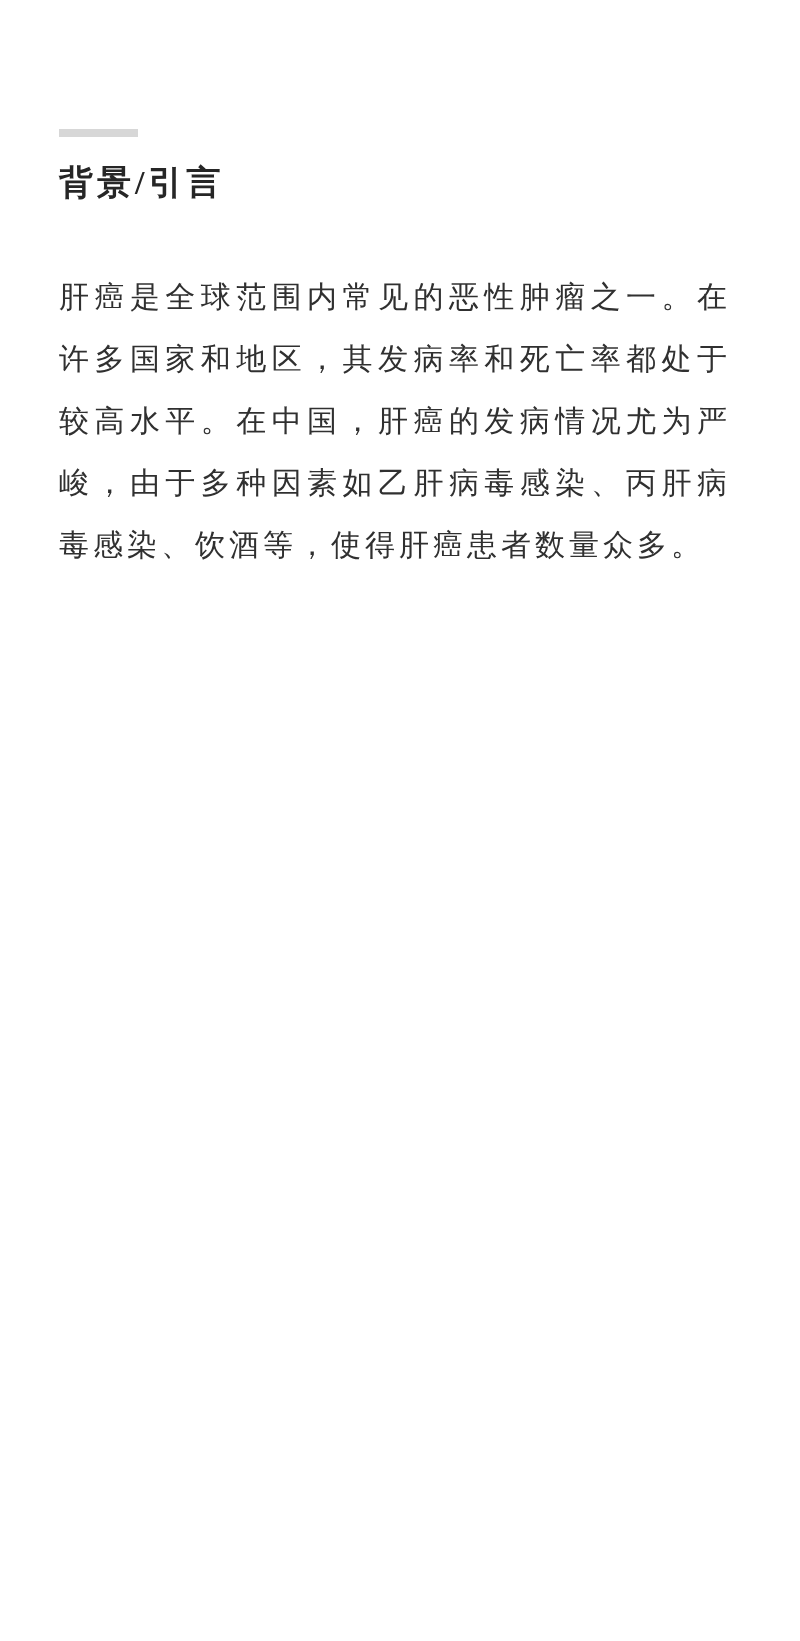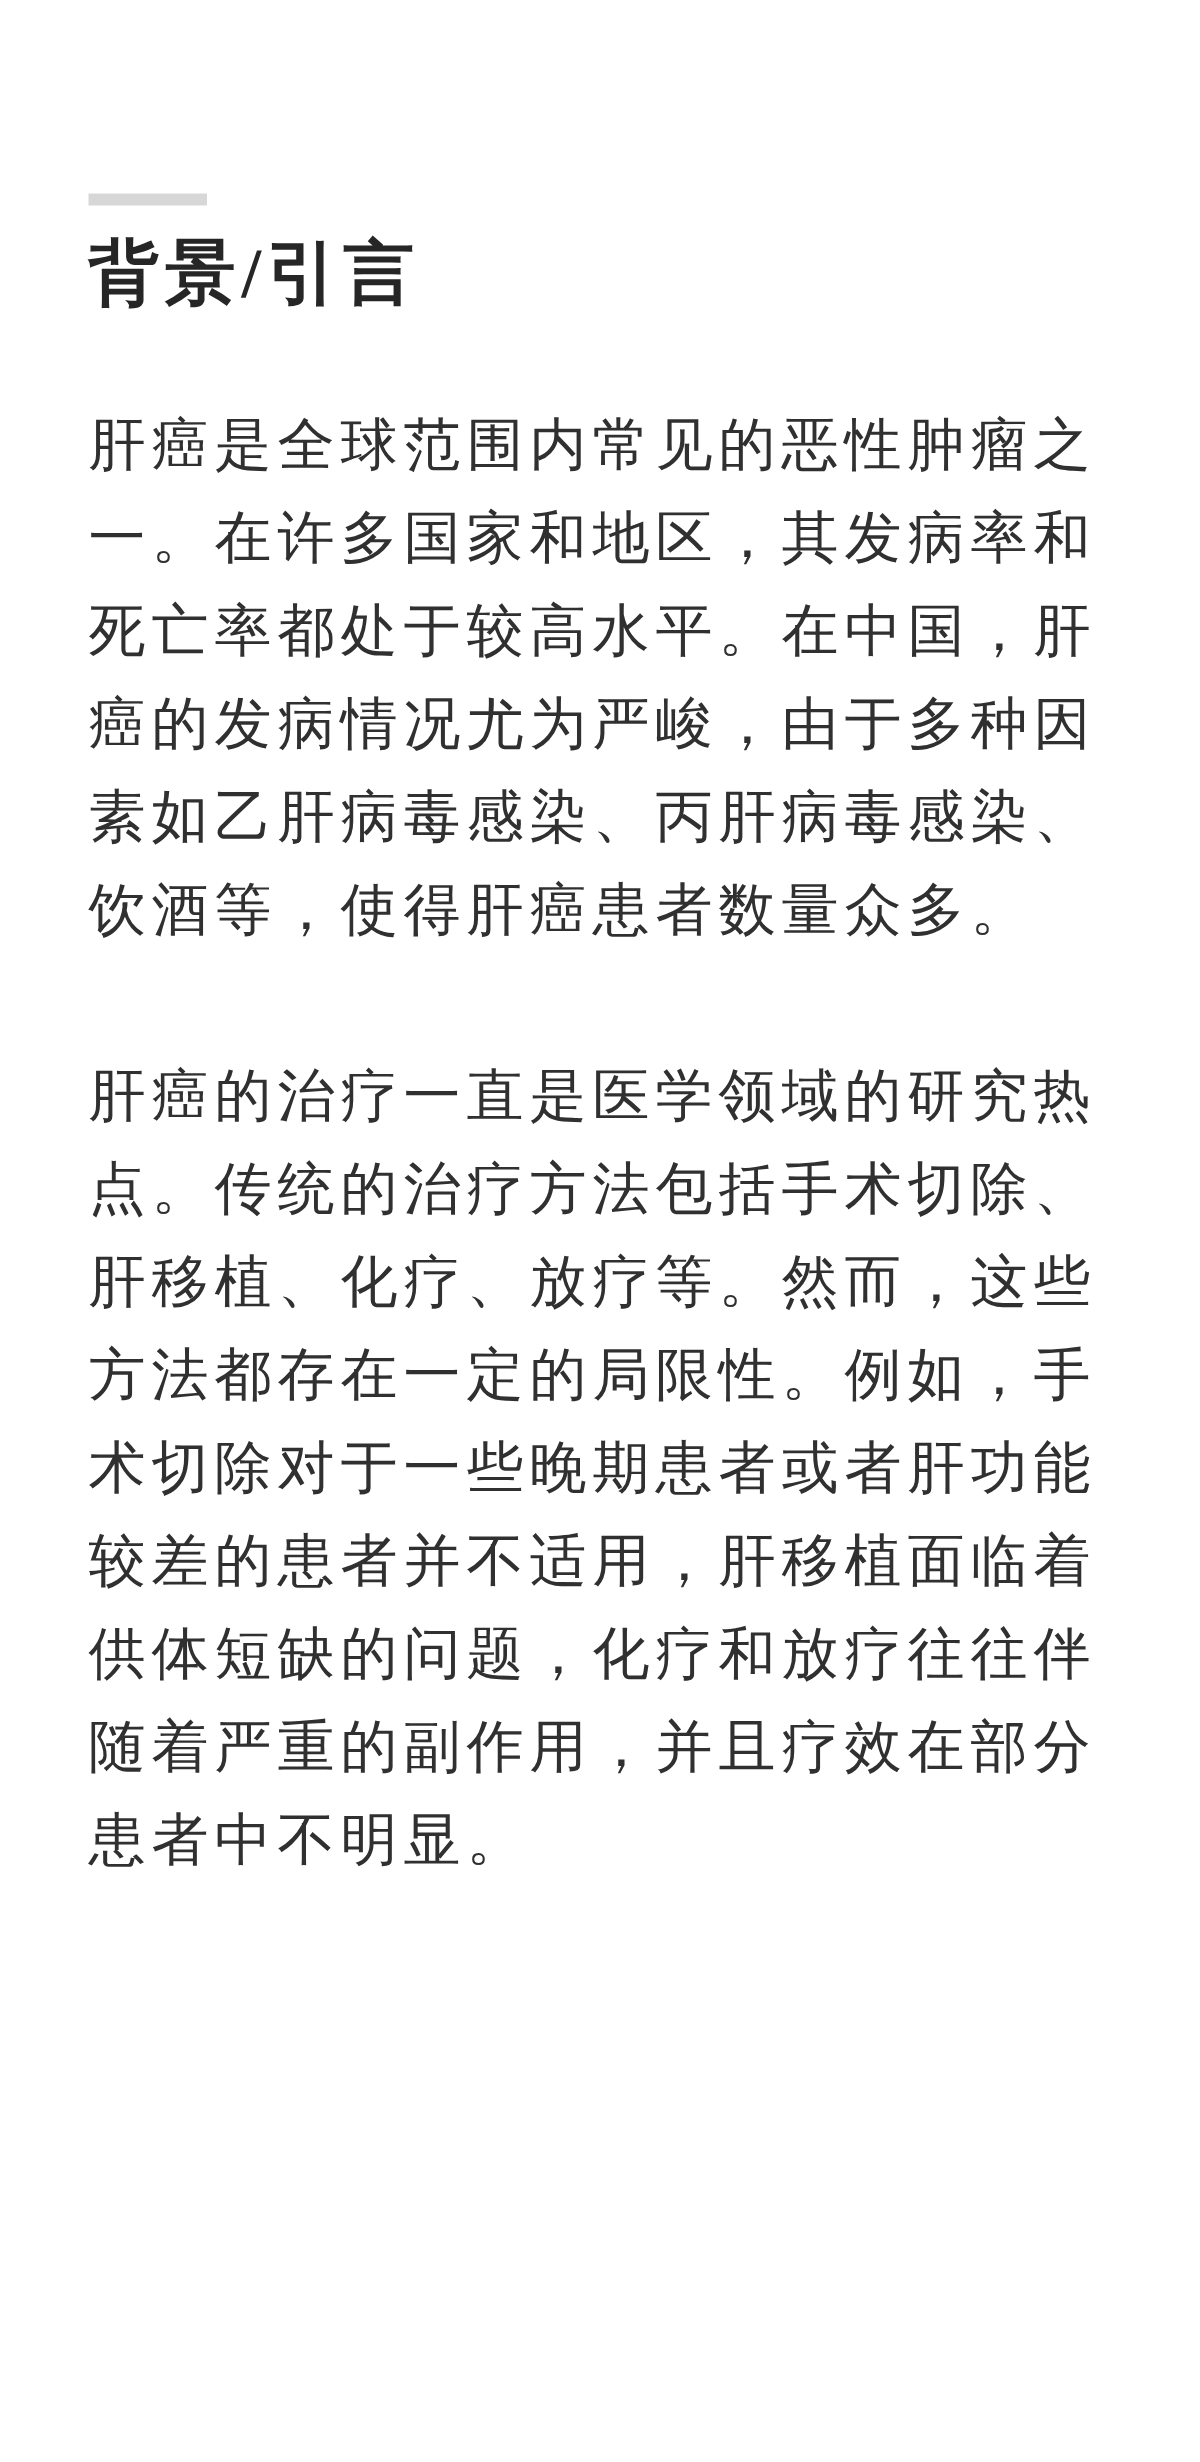--- a/index.html
+++ b/index.html
@@ -21,40 +21,39 @@
   }
   .accent-bar {
     width: 79px;
     height: 8px;
     background: #d7d7d7;
   }
   .title {
     margin: 20px 0 0 0;
     font-family: "Liberation Serif", "DejaVu Serif", serif;
     font-weight: 700;
-    font-size: 47px;
+    font-size: 34px;
     line-height: 52px;
     letter-spacing: 4px;
     color: #262626;
   }
   .para {
     margin: 62px 12px 0 0;
-    font-size: 38px;
+    font-size: 30px;
     line-height: 62px;
     letter-spacing: 4px;
     color: #303030;
     text-align: justify;
     text-justify: inter-ideograph;
     word-break: break-all;
   }
   .para:first-of-type {
     margin-top: 57px;
   }
 </style>
 </head>
 <body>
 
 <div class="page">
   <div class="accent-bar"></div>
   <h1 class="title">背景/引言</h1>
   <p class="para">肝癌是全球范围内常见的恶性肿瘤之一。在许多国家和地区，其发病率和死亡率都处于较高水平。在中国，肝癌的发病情况尤为严峻，由于多种因素如乙肝病毒感染、丙肝病毒感染、饮酒等，使得肝癌患者数量众多。</p>
-  <p class="para">肝癌的治疗一直是医学领域的研究热点。传统的治疗方法包括手术切除、肝移植、化疗、放疗等。然而，这些方法都存在一定的局限性。例如，手术切除对于一些晚期患者或者肝功能较差的患者并不适用，肝移植面临着供体短缺的问题，化疗和放疗往往伴随着严重的副作用，并且疗效在部分患者中不明显。</p>
 </div>
 
 </body></html>

